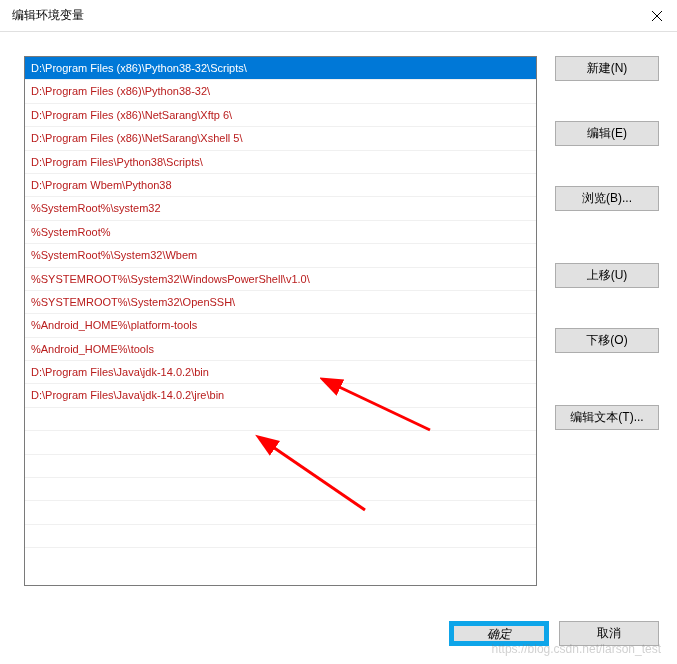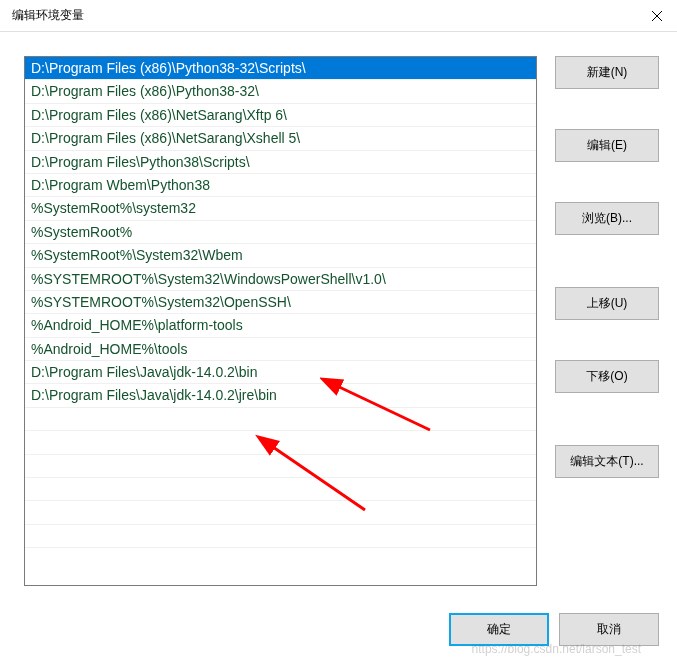--- a/index.html
+++ b/index.html
@@ -38,74 +38,75 @@
       display: flex;
       padding: 24px 18px 0 24px;
       gap: 18px;
       height: 560px;
     }
     .listbox {
       flex: 1;
       border: 1px solid #7a7a7a;
       height: 530px;
       overflow: hidden;
-      font-size: 14px;
+      font-size: 11px;
       position: relative;
     }
     .list-item {
       padding: 3px 6px;
       height: 23.4px;
       line-height: 17px;
       white-space: nowrap;
       border-bottom: 1px solid #f0f0f0;
       cursor: default;
-      color: #14532d;
+      color: #b91c1c;
     }
     .list-item.selected {
       background: #0078d7;
       color: #fff;
     }
     .side-buttons {
       width: 104px;
       display: flex;
       flex-direction: column;
       gap: 8px;
     }
     .btn {
       width: 104px;
-      height: 33px;
+      height: 25px;
       border: 1px solid #adadad;
       background: #e1e1e1;
       font-size: 12px;
       font-family: inherit;
       cursor: pointer;
       color: #000;
     }
     .gap-large { margin-top: 32px; }
     .footer {
       position: absolute;
       bottom: 18px;
       right: 18px;
       display: flex;
       gap: 10px;
     }
     .footer .btn {
       width: 100px;
     }
     .footer .btn.primary {
-      border: 2px solid #0ea5e9;
+      border: 5px solid #0ea5e9;
+      font-style: italic;
     }
     .arrow {
       position: absolute;
       pointer-events: none;
     }
     .watermark {
       position: absolute;
       bottom: 8px;
-      right: 36px;
+      right: 16px;
       font-size: 12px;
       color: rgba(120,120,120,0.35);
       pointer-events: none;
     }
   </style>
 </head>
 <body>
 
 <div class="titlebar">
   <span class="titlebar-title">编辑环境变量</span>

